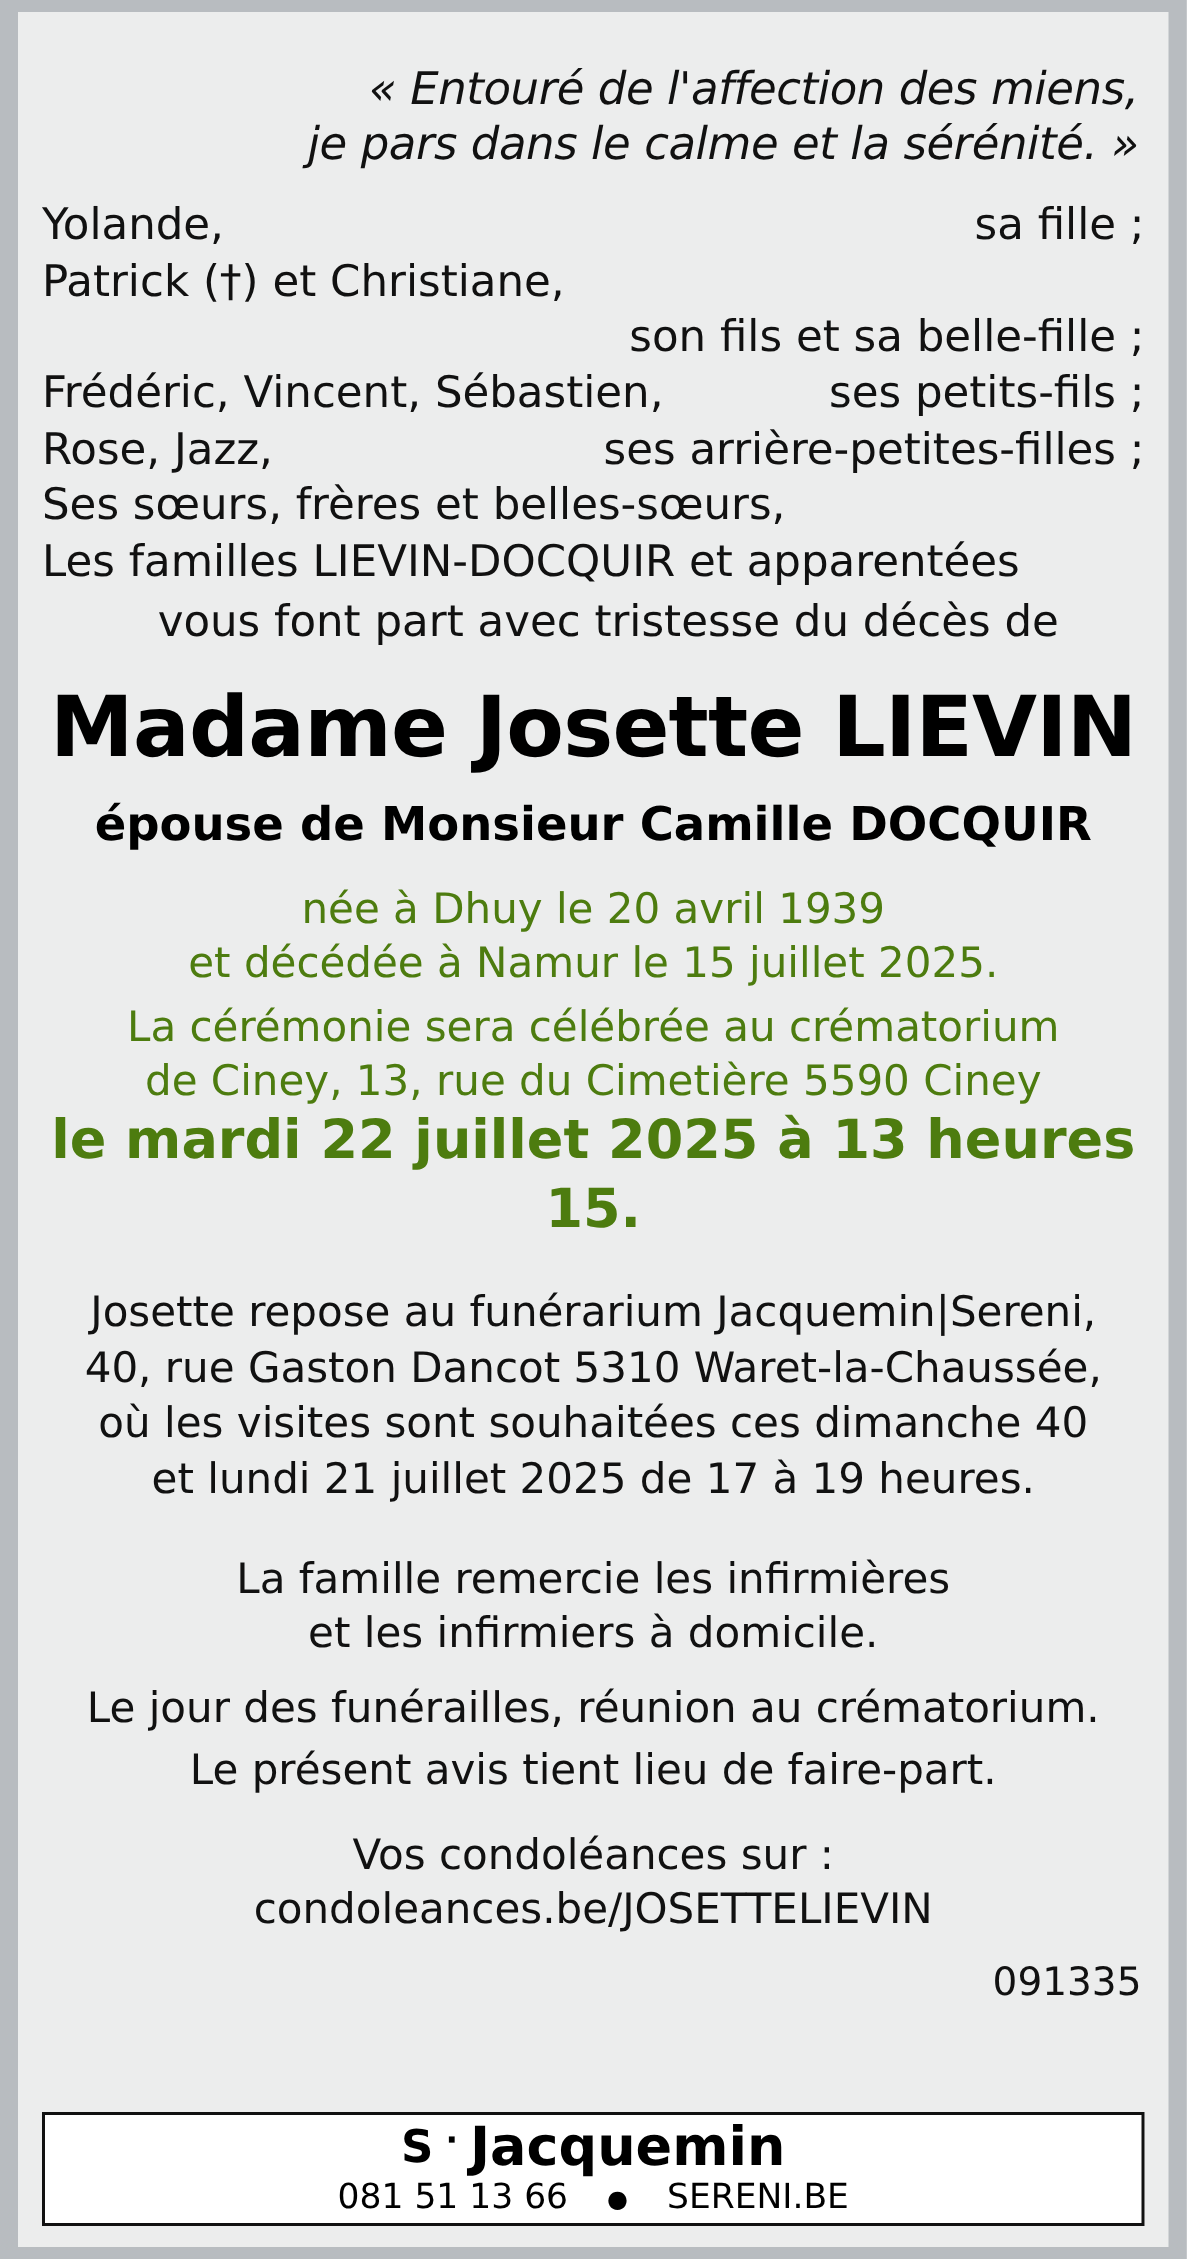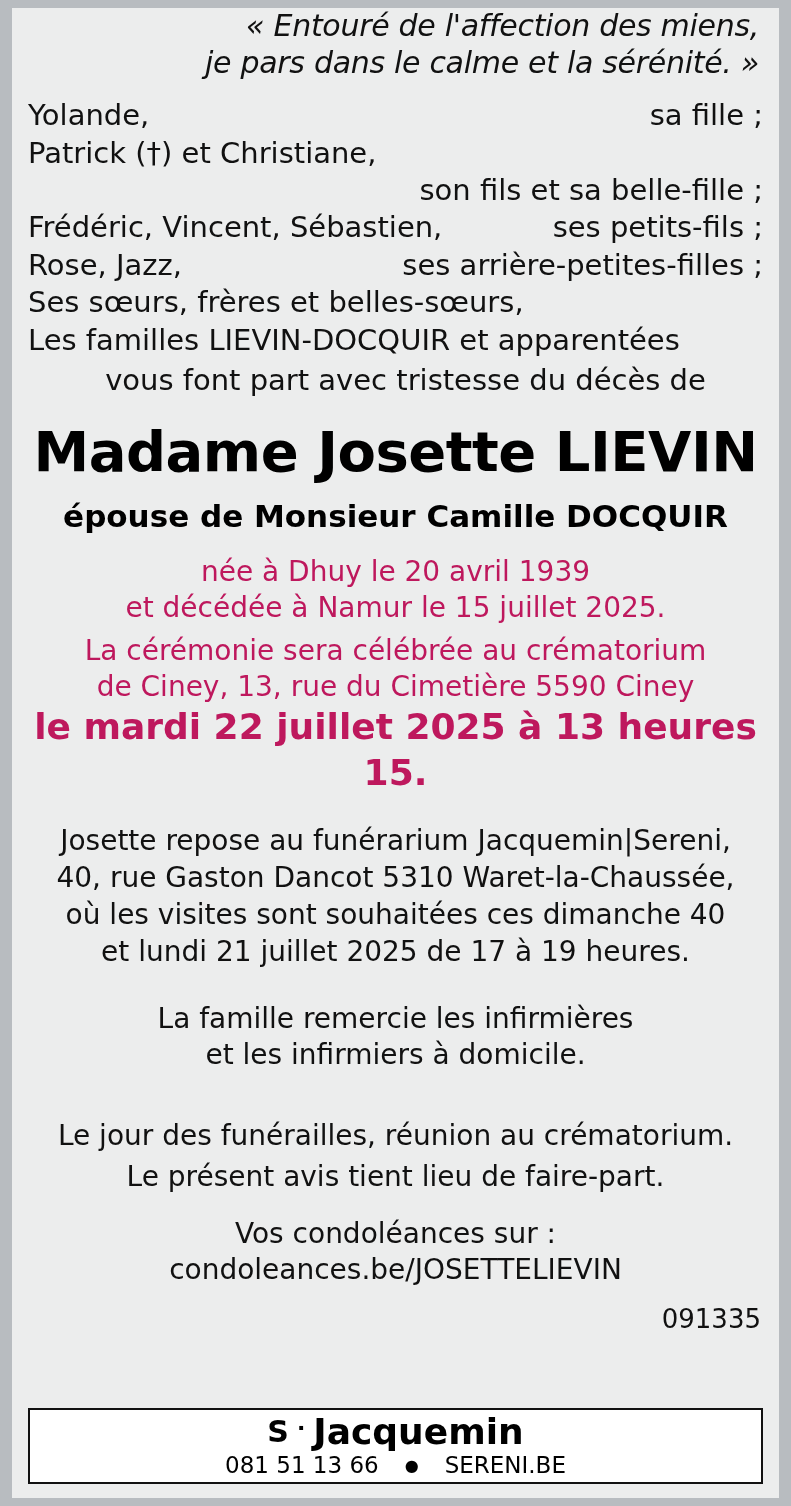--- a/index.html
+++ b/index.html
@@ -22,20 +22,21 @@
     background: #eceded;
     box-sizing: border-box;
     padding: 0 16px;
   }
   .quote {
     text-align: right;
     font-style: italic;
     font-size: 30px;
     line-height: 1.22;
     color: #111;
+    padding-top: 34px;
     padding-right: 4px;
     letter-spacing: -0.3px;
   }
   .family {
     margin-top: 16px;
     font-size: 29px;
     line-height: 1.29;
     color: #111;
   }
   .famrow {
@@ -69,21 +70,21 @@
     text-align: center;
     font-size: 31px;
     font-weight: bold;
     color: #000;
   }
   .block {
     margin-top: 20px;
     text-align: center;
     font-size: 28px;
     line-height: 1.27;
-    color: #be185d;
+    color: #4d7c0f;
   }
   .block.tight { margin-top: 8px; }
   .bold-line {
     font-weight: bold;
     font-size: 36px;
   }
   .repose {
     margin-top: 26px;
     text-align: center;
     font-size: 28px;
@@ -91,21 +92,21 @@
     color: #111;
   }
   .thanks {
     margin-top: 30px;
     text-align: center;
     font-size: 28px;
     line-height: 1.3;
     color: #111;
   }
   .closing {
-    margin-top: 43px;
+    margin-top: 12px;
     text-align: center;
     font-size: 28px;
     line-height: 1.45;
     color: #111;
   }
   .condol {
     margin-top: 18px;
     text-align: center;
     font-size: 28px;
     line-height: 1.3;

